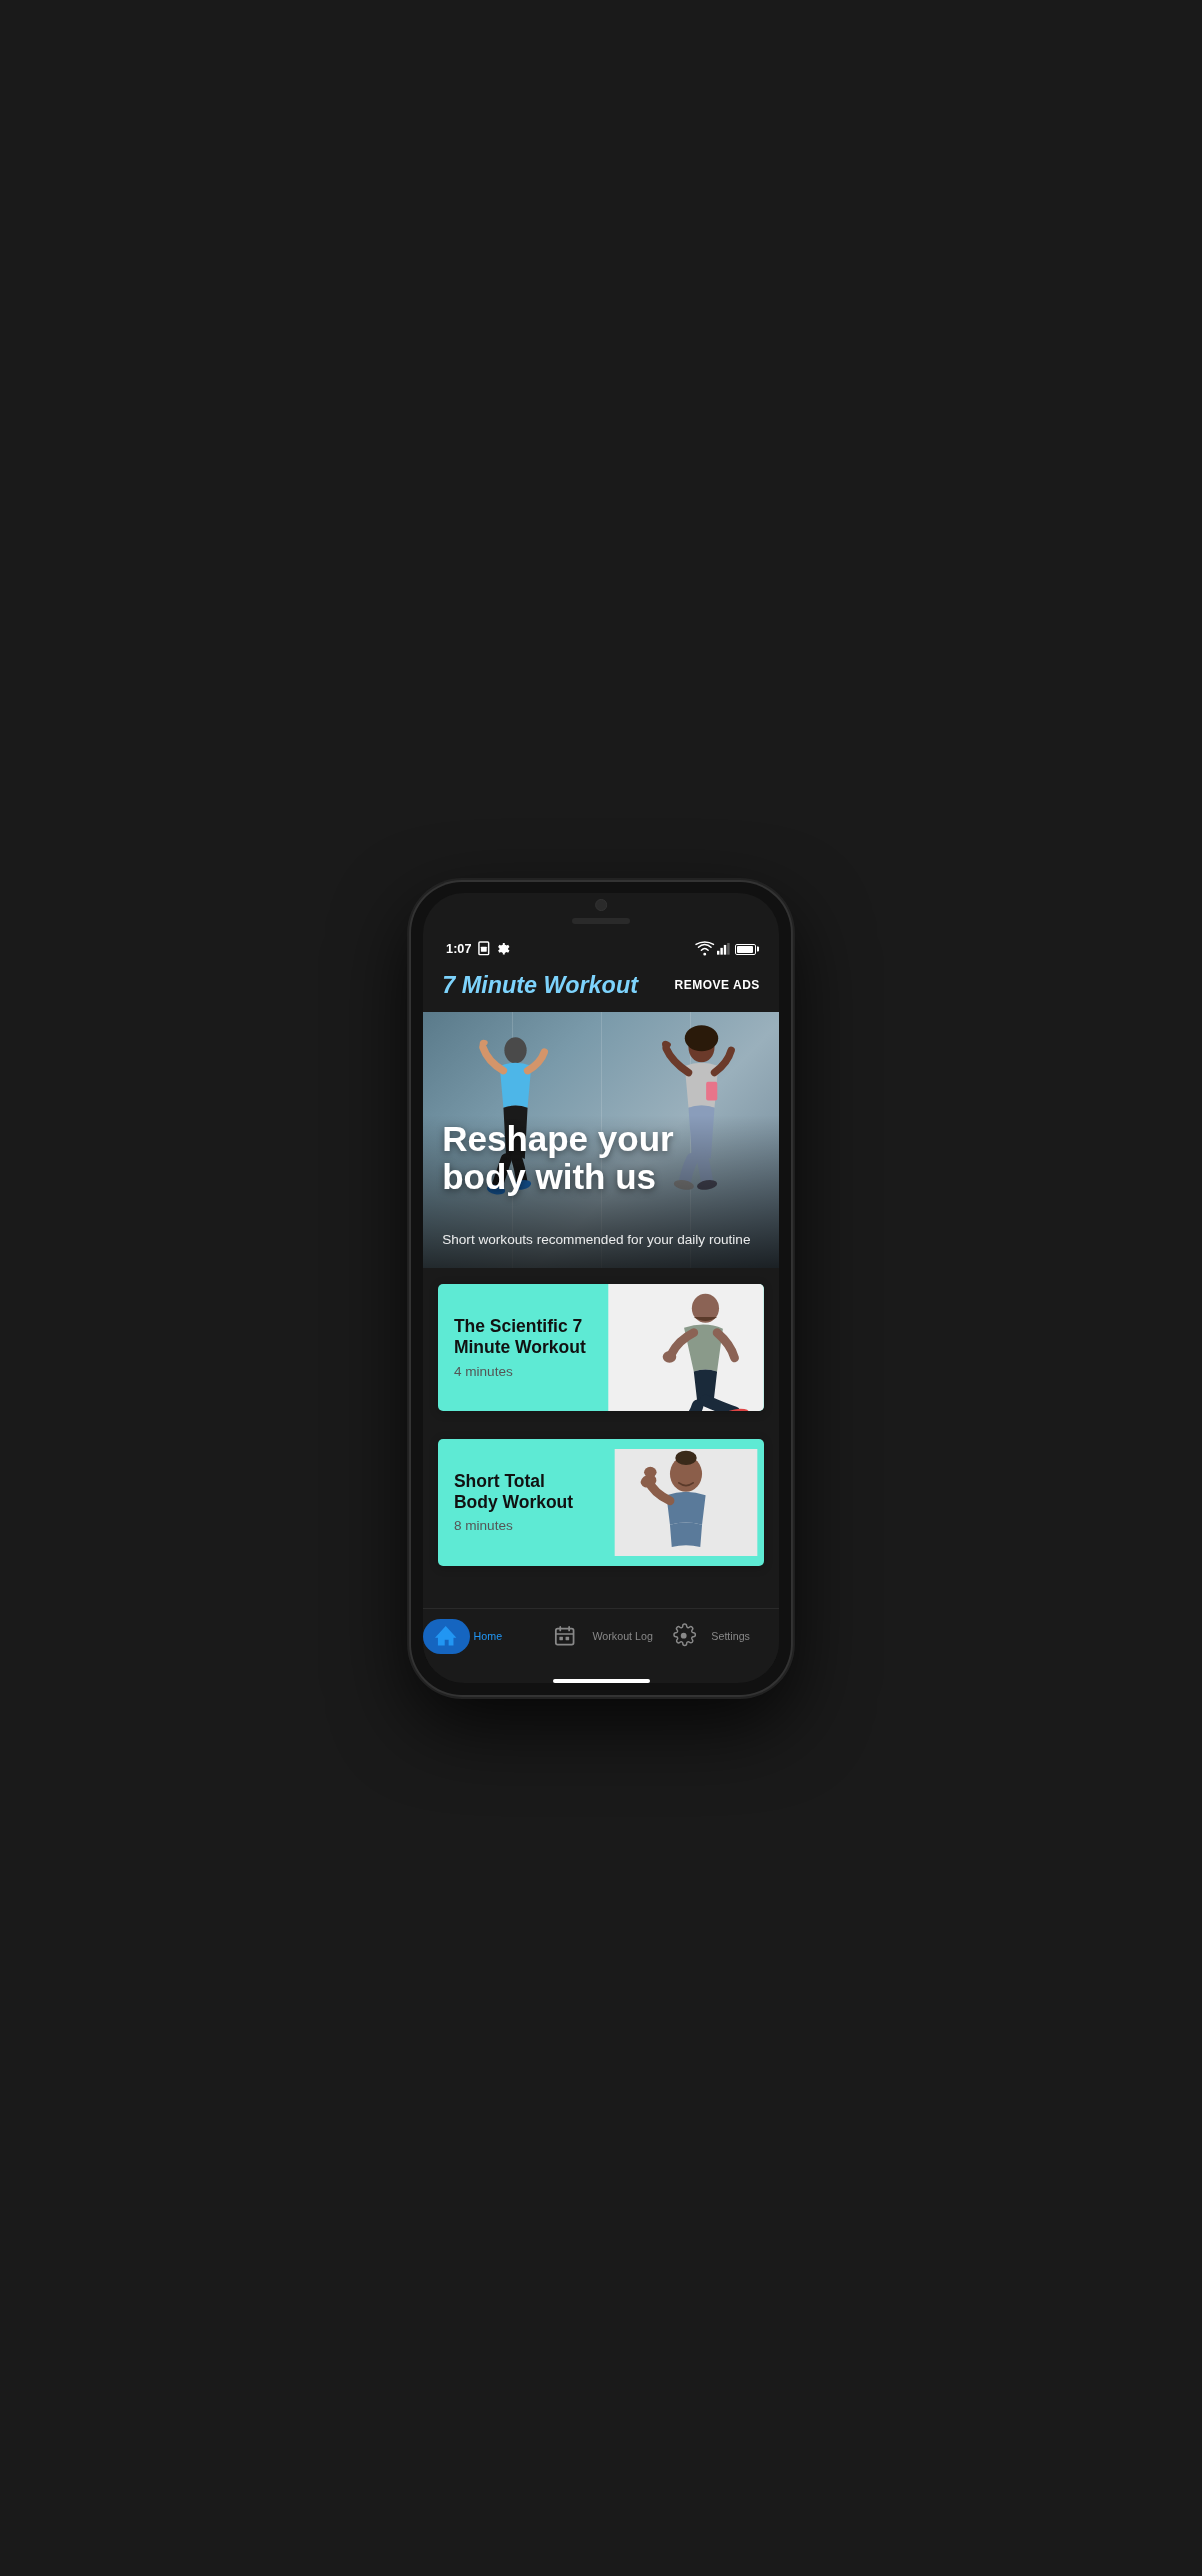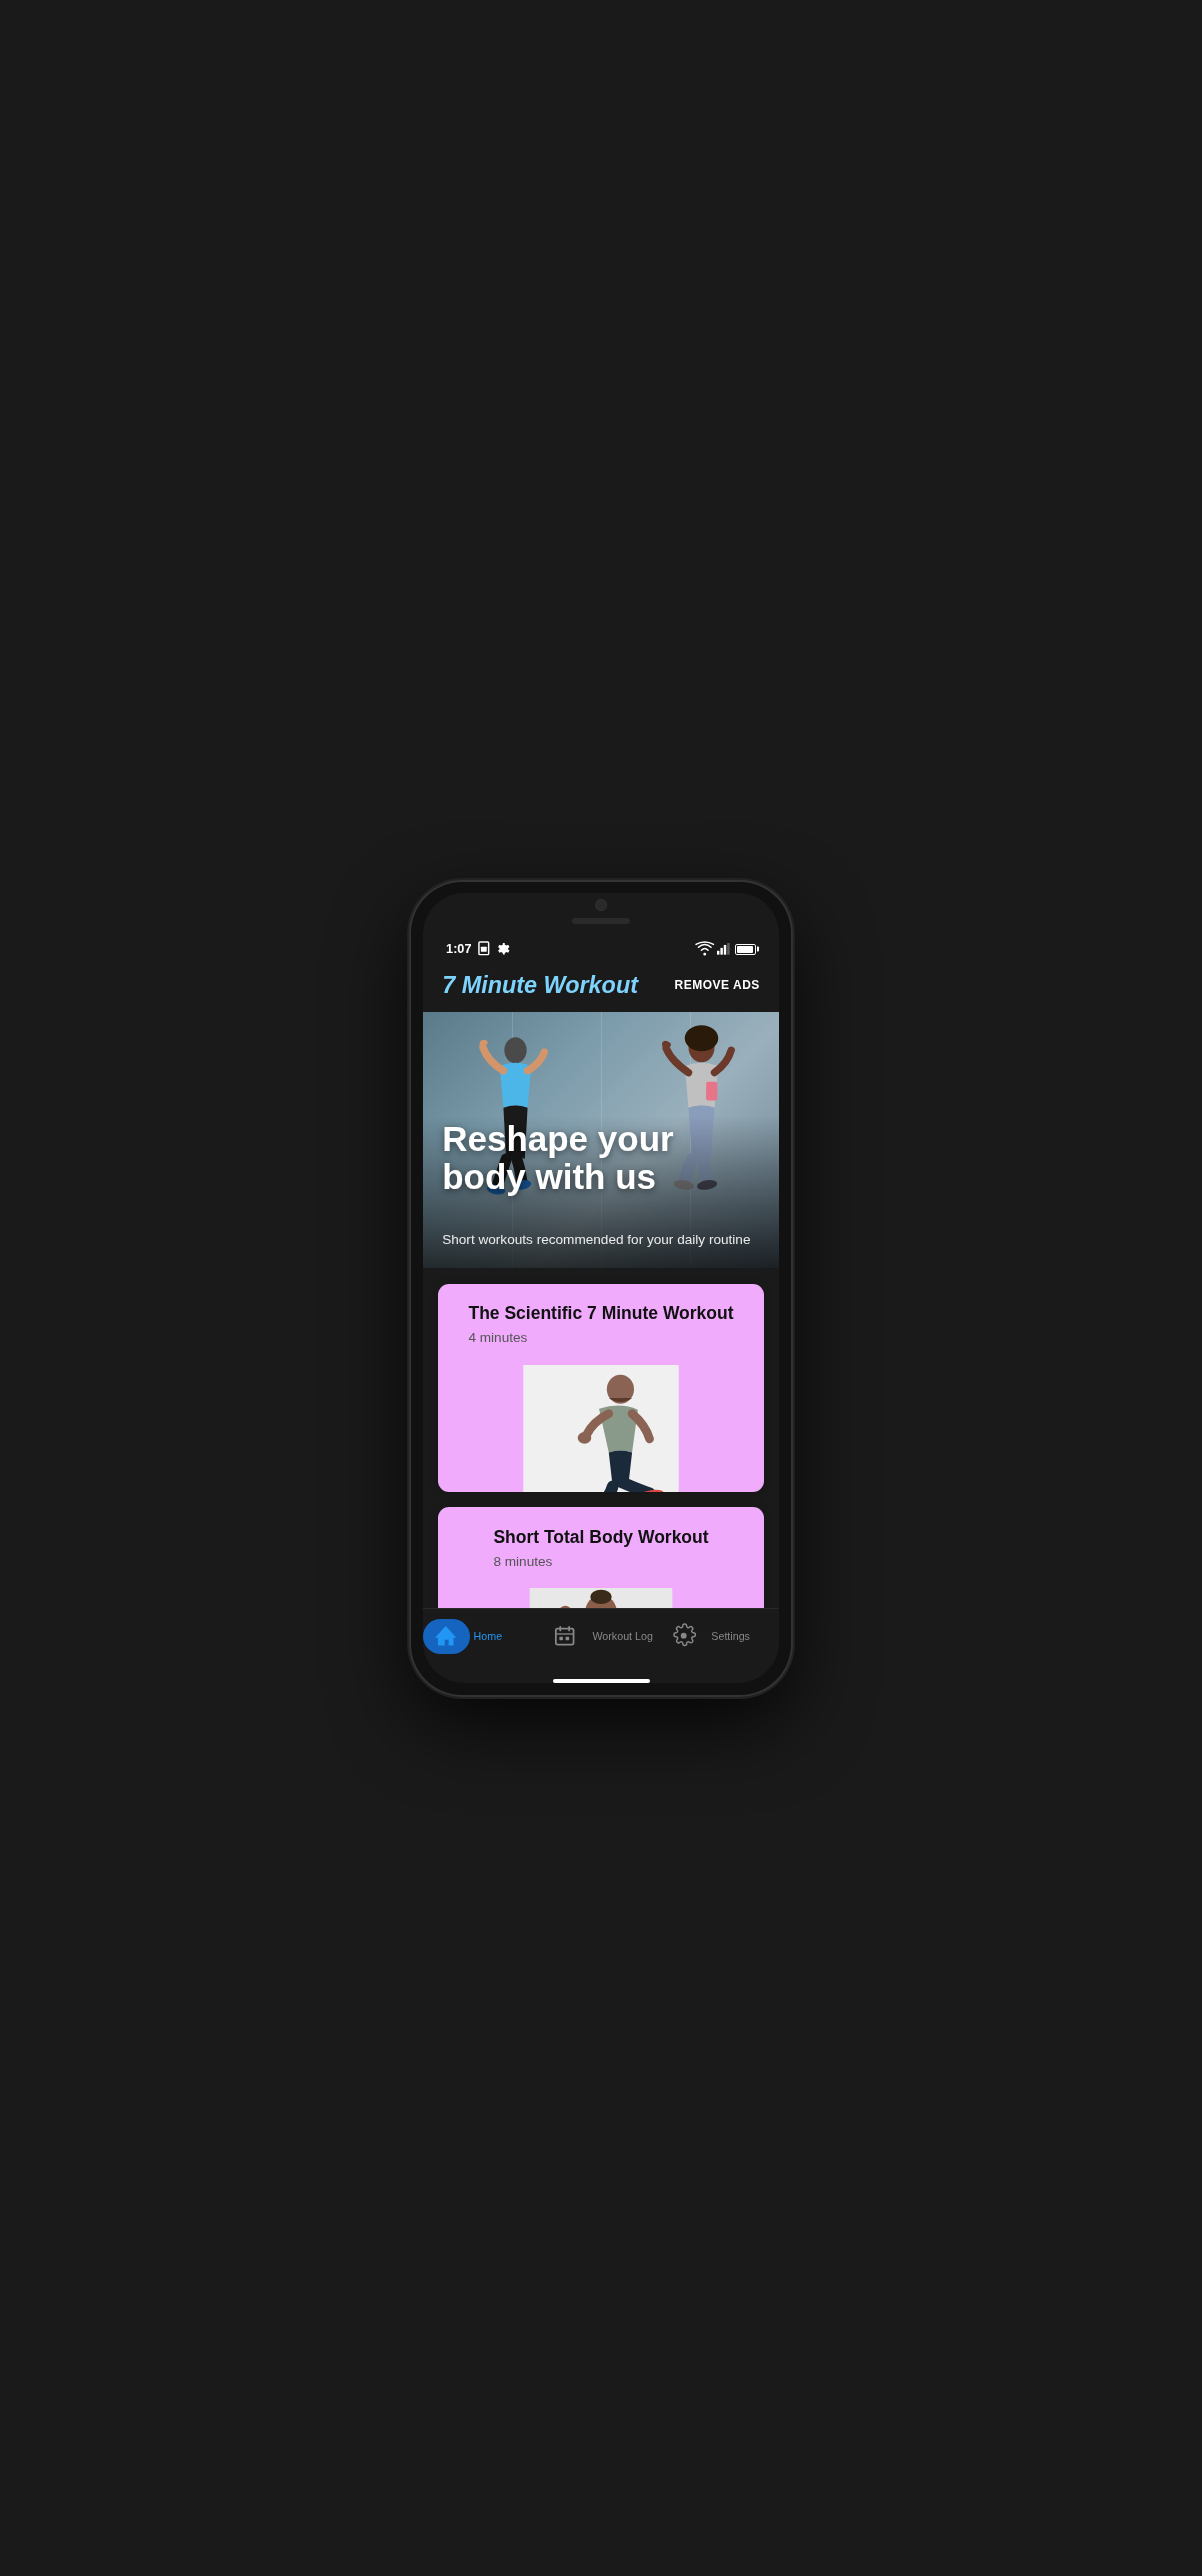--- a/index.html
+++ b/index.html
@@ -191,30 +191,29 @@
 
     
     .cards-section {
       padding: 15.6px 15.6px 15.6px;
       display: flex;
       flex-direction: column;
       gap: 15.6px;
     }
 
     .workout-card {
-      background: #f0abfc;
-      border-radius: 11px;
+      background: #5eead4;
+      border-radius: 5px;
       overflow: hidden;
       display: flex;
       align-items: center;
       min-height: 127px;
       cursor: pointer;
       box-shadow: 0 1.9px 9.7px rgba(0,0,0,0.2);
       position: relative;
-      flex-direction: column;
     }
 
     .card-text {
       flex: 1;
       padding: 19.5px 15.6px;
     }
 
     .card-title {
       font-size: 17.5px;
       font-weight: 900;
@@ -472,21 +471,21 @@
               <path d="M92 125 Q88 138 80 140" stroke="#1a2a3a" stroke-width="12" fill="none" stroke-linecap="round"></path>
 
               <path d="M100 120 Q118 128 130 132" stroke="#1a2a3a" stroke-width="12" fill="none" stroke-linecap="round"></path>
 
               <ellipse cx="78" cy="141" rx="14" ry="5" fill="#222" transform="rotate(5 78 141)"></ellipse>
               <ellipse cx="131" cy="134" rx="14" ry="5" fill="#d44" transform="rotate(-10 131 134)"></ellipse>
             </svg>
           </div>
         </div>
 
-        <div class="workout-card" style="height: 107px;">
+        <div class="workout-card" style="height: 107px; margin-top: 12px;">
           <div class="card-text">
             <div class="card-title">Short Total Body Workout</div>
             <div class="card-duration">8 minutes</div>
           </div>
           <div class="card-image-area" style="height:107px;">
             
             <svg viewBox="0 0 160 120" width="156" height="107">
               <rect width="160" height="120" fill="#e8e8e8"></rect>
 
               <ellipse cx="80" cy="28" rx="18" ry="20" fill="#8b5e4a"></ellipse>

